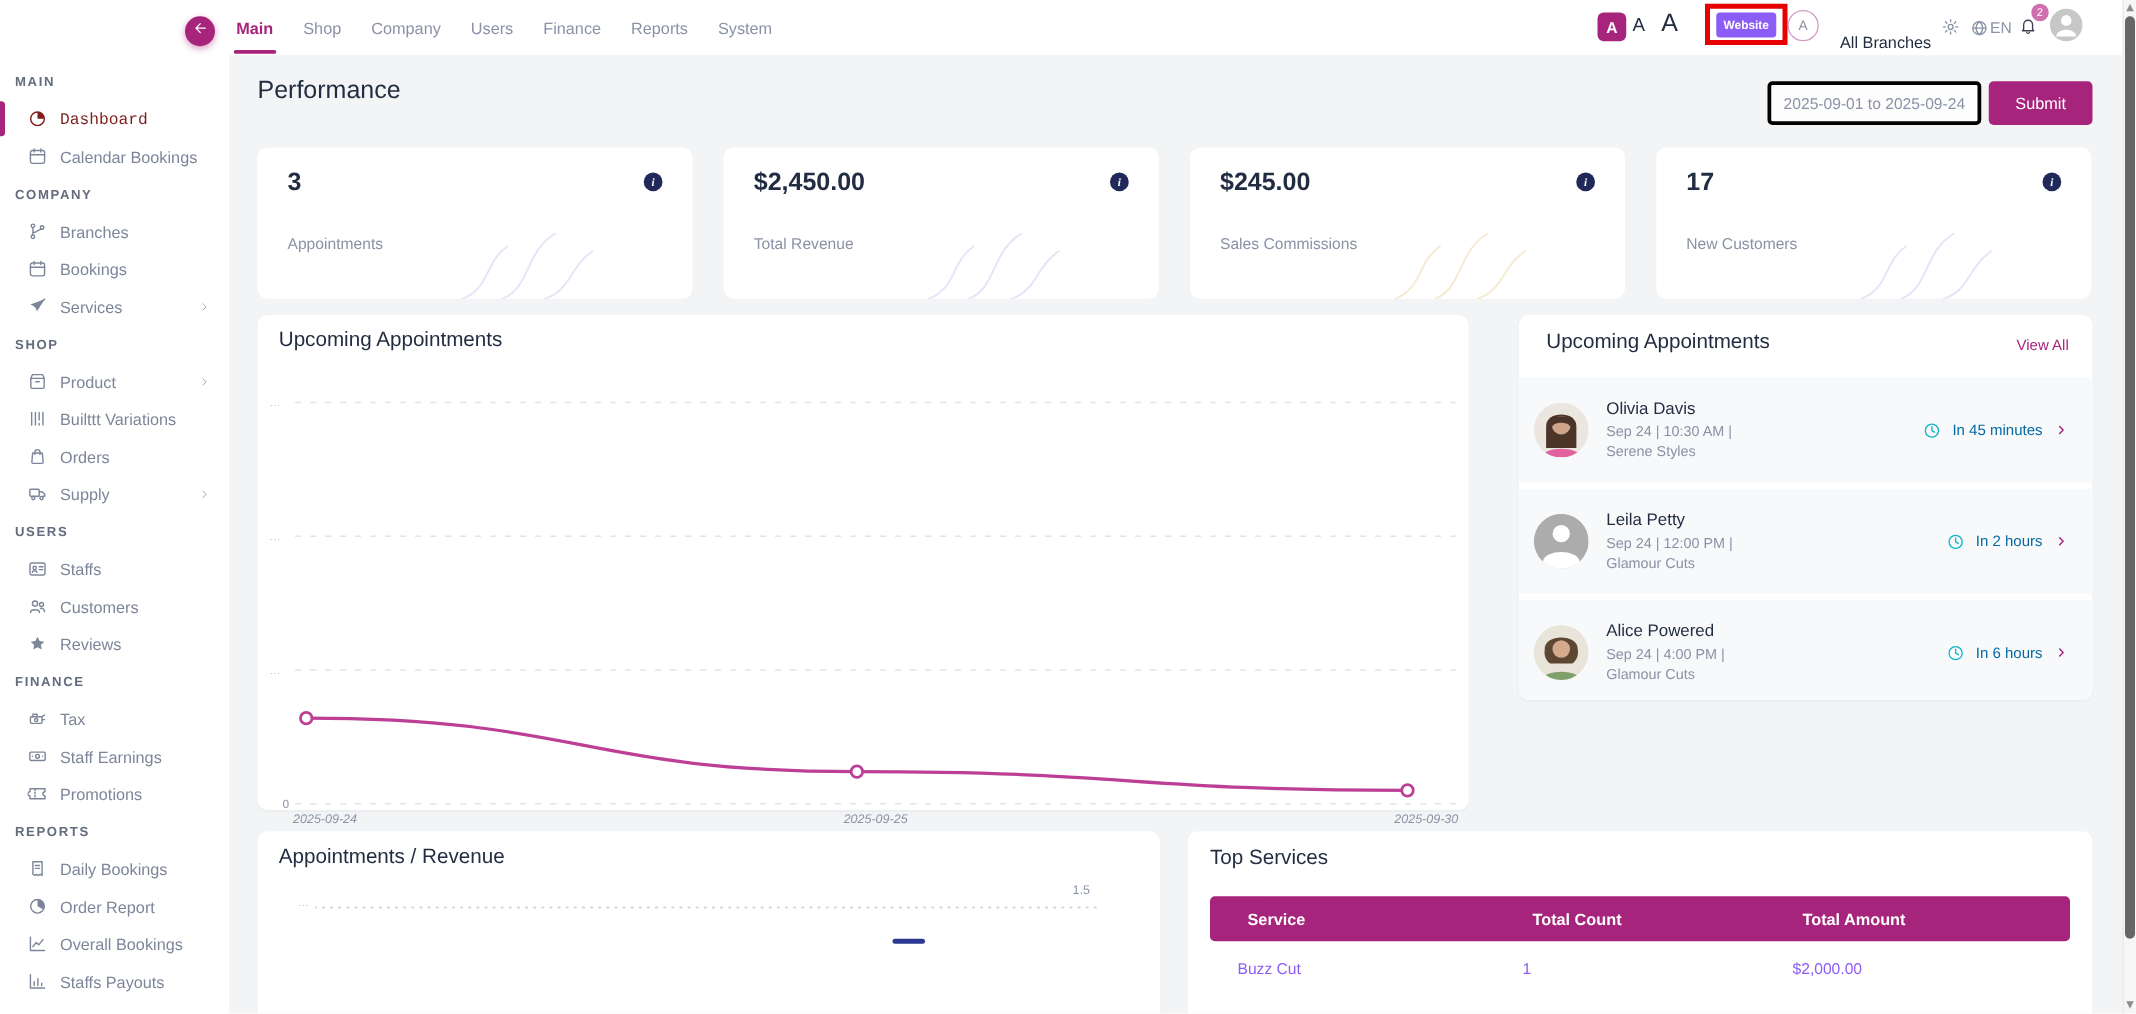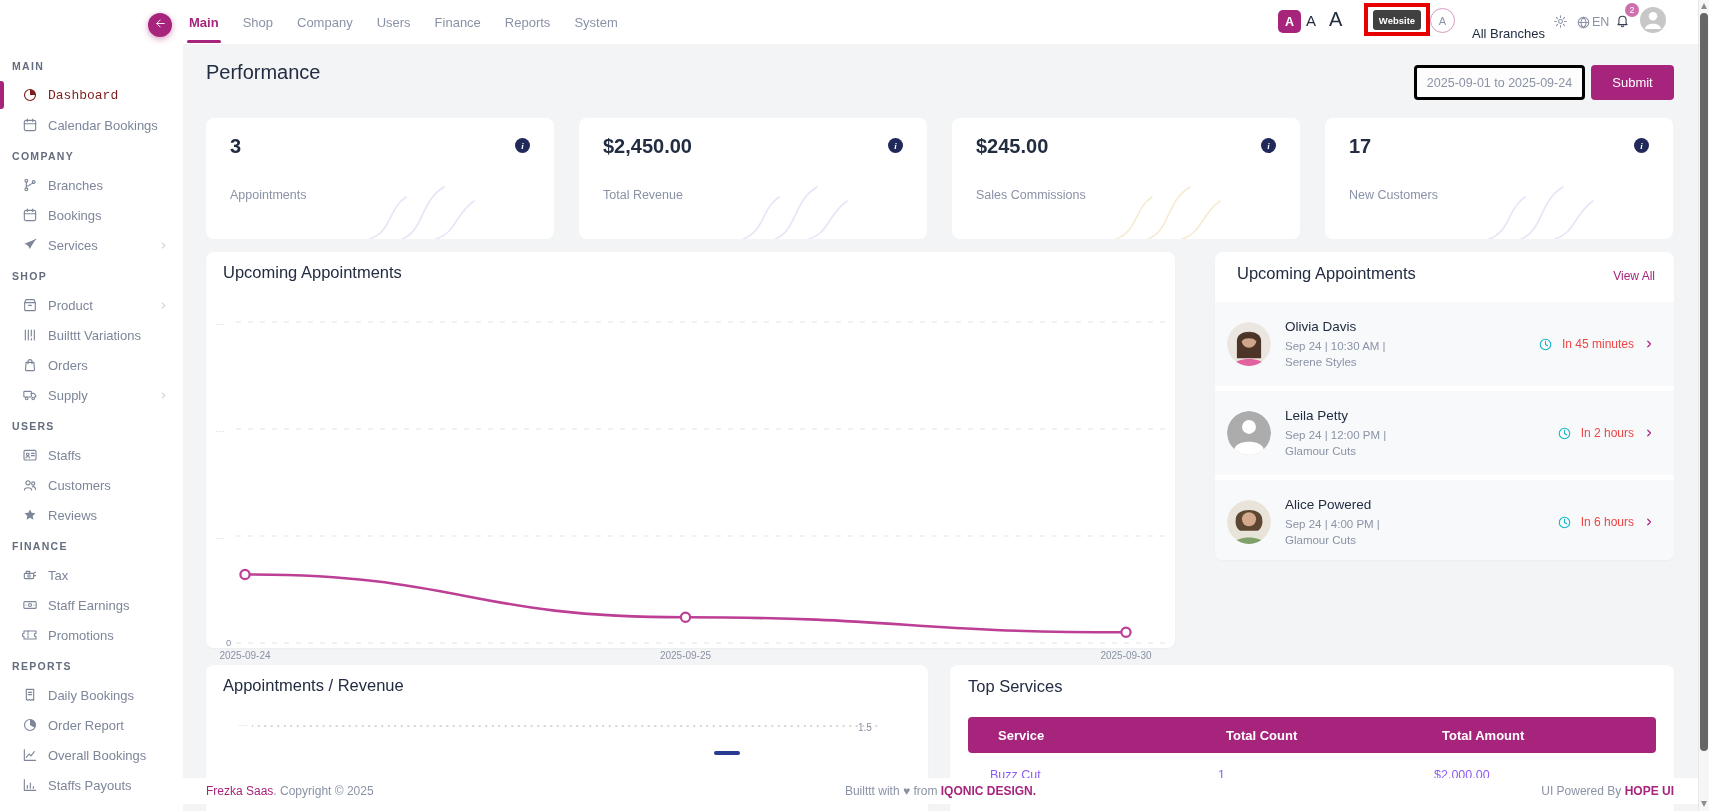--- a/index.html
+++ b/index.html
@@ -15,21 +15,21 @@
     box-shadow:0 2px 6px rgba(167,36,124,.45); z-index:6; cursor:pointer; }
   #back-btn svg { width:13px; height:13px; }
   #nav-items { position:absolute; left:189px; top:0; height:44px; display:flex; gap:24px; align-items:center; }
   .nav-it { position:relative; font-size:13px; color:#8A92A6; height:44px; display:flex; align-items:center; cursor:pointer; }
   .nav-it.active { color:#A7247C; font-weight:600; }
   .nav-underline { position:absolute; left:-2px; right:-2px; bottom:1px; height:3px; background:#A7247C; border-radius:2px; }
 
   .fsz-box { position:absolute; top:10px; width:23px; height:23px; background:#A7247C; color:#fff;
     border-radius:5px; font-size:12.5px; font-weight:600; display:flex; align-items:center; justify-content:center; cursor:pointer; }
   .fsz-txt { position:absolute; color:#232D42; cursor:pointer; }
-  #website-btn { position:absolute; left:1373px; top:10px; width:48px; height:20px; background:#404040; color:#fff;
+  #website-btn { position:absolute; left:1373px; top:10px; width:48px; height:20px; background:#8b5cf6; color:#fff;
     border:none; border-radius:3px; font-size:9.5px; font-weight:700; font-family:inherit; cursor:pointer; }
   #annotation-box { position:absolute; left:1364px; top:3px; width:66px; height:33px; border:4px solid #E60000; z-index:10; pointer-events:none; }
   #branch-chip { position:absolute; left:1430px; top:8px; width:25px; height:25px; border-radius:50%;
     border:1px solid #D49BC4; color:#8A92A6; font-size:11px; display:flex; align-items:center; justify-content:center; cursor:pointer; }
   #branch-label { position:absolute; left:1472px; top:15px; font-size:13px; color:#232D42; cursor:pointer;margin-top:11px; }
   .tb-ico { position:absolute; color:#8A92A6; cursor:pointer; }
   .tb-ico svg { display:block; }
   #lang-label { position:absolute; left:1592px; top:15px; font-size:12.5px; color:#8A92A6; cursor:pointer; }
   #notif-badge { position:absolute; left:1625px; top:3px; min-width:14px; height:14px; border-radius:50%;
     background:#D06FAD; color:#fff; font-size:9px; display:flex; align-items:center; justify-content:center; z-index:5; }
@@ -73,46 +73,46 @@
     display:flex; align-items:center; justify-content:center; cursor:pointer; }
   .squig { position:absolute; left:150px; bottom:-2px; width:140px; height:72px; }
   .squig path { fill:none; stroke-width:1.6; stroke-linecap:round; }
   .squig.lavender path { stroke:#d4cdf1; opacity:.55; }
   .squig.cream path { stroke:#f0ddb4; opacity:.6; }
 
   
   #chart-card { left:23px; top:208px; width:969px; height:396px; }
   .card-title { position:absolute; left:17px; top:11px; font-size:16.5px; font-weight:500; color:#232D42; }
   #chart1-svg { position:absolute; left:0; top:0; width:969px; height:396px; }
-  #chart1-xlabels { position:absolute; left:23px; top:606px; width:969px; height:14px; pointer-events:none; }
+  #chart1-xlabels { position:absolute; left:38px; top:606px; width:969px; height:14px; pointer-events:none;font-style:italic; }
   .xlab { position:absolute; width:80px; margin-left:-40px; text-align:center; font-size:10px; color:#8A92A6; }
 
   
   #appt-card { left:1032px; top:208px; width:459px; height:308px; overflow:hidden; }
   #appt-card .card-title { left:22px; top:12px; }
   #view-all { position:absolute; right:19px; top:17px; font-size:12px; color:#A7247C; cursor:pointer; }
   #appt-rows { position:absolute; left:0; top:50px; width:459px; }
   .appt-row { position:relative; height:84px; margin-bottom:5px; background:#f8f9fb; display:flex; align-items:center; cursor:pointer; }
   .av { width:44px; height:44px; border-radius:50%; overflow:hidden; margin-left:12px; flex:0 0 auto; }
   .av svg { width:44px; height:44px; display:block; }
   .appt-info { margin-left:14px; }
   .appt-name { font-size:13.5px; color:#232D42; margin-bottom:4px; }
   .appt-sub { font-size:11.5px; color:#8A92A6; line-height:16px; }
   .appt-right { margin-left:auto; padding-right:19px; display:flex; align-items:center; gap:9px; }
   .clock { width:15px; height:15px; color:#0EB6C6; }
   .clock svg { width:15px; height:15px; display:block; }
-  .eta { font-size:12px; color:#ef4444; font-weight:500; white-space:nowrap;text-align:right; }
+  .eta { font-size:12px; color:#0369a1; font-weight:500; white-space:nowrap;text-align:right; }
   .chev-pink { width:12px; height:12px; color:#A7247C; }
   .chev-pink svg { width:12px; height:12px; display:block; stroke-width:2.4; }
 
   
   #rev-card { left:23px; top:621px; width:722px; height:175px; overflow:hidden; }
   #rev-grid { position:absolute; left:46px; top:60px; width:630px; height:2px; }
   #rev-tick-left { position:absolute; left:33px; top:55px; font-size:7px; color:#a9b0bd; letter-spacing:1px; }
-  #rev-tick-right { position:absolute; left:652px; top:57px; font-size:10px; color:#8A92A6; }
+  #rev-tick-right { position:absolute; left:652px; top:42px; font-size:10px; color:#8A92A6; }
   #rev-legend { position:absolute; left:508px; top:86px; width:26px; height:4px; background:#2A3A93; border-radius:2px; }
 
   
   #svc-card { left:767px; top:621px; width:724px; height:175px; overflow:hidden; }
   #svc-card .card-title { left:18px; top:12px; }
   .svc-grid { display:grid; grid-template-columns:228px 216px 1fr; }
   #svc-head { position:absolute; left:18px; top:52px; width:688px; height:36px; background:#A7247C;
     border-radius:4px; align-items:center; }
   #svc-head .cell { padding-left:30px; color:#fff; font-size:13px; font-weight:600; }
   #svc-body { position:absolute; left:18px; top:88px; width:688px; }
@@ -645,35 +645,20 @@
         </div>
       <div id="svc-body">
           <div class="svc-row svc-grid">
             <div class="cell">Buzz Cut</div>
             <div class="cell">1</div>
             <div class="cell">$2,000.00</div>
           </div>
         </div>
     </div>
 
-    <div id="footer">
-      <div class="f-left">
-        <span class="f-brand">Frezka Saas</span><span>. Copyright © 2025</span>
-      </div>
-      <div class="f-center">
-        <span>Builttt with</span>
-        <span>♥</span>
-        <span>from</span>
-        <span class="f-brand b">IQONIC DESIGN.</span>
-      </div>
-      <div class="f-right">
-        <span>UI Powered By</span>
-        <span class="f-brand b">HOPE UI</span>
-      </div>
-    </div>
   </div>
 
   <div id="scrollbar">
     <div id="sb-up"></div>
     <div id="sb-thumb"></div>
     <div id="sb-down"></div>
   </div>
 </div>
 
 </body></html>

